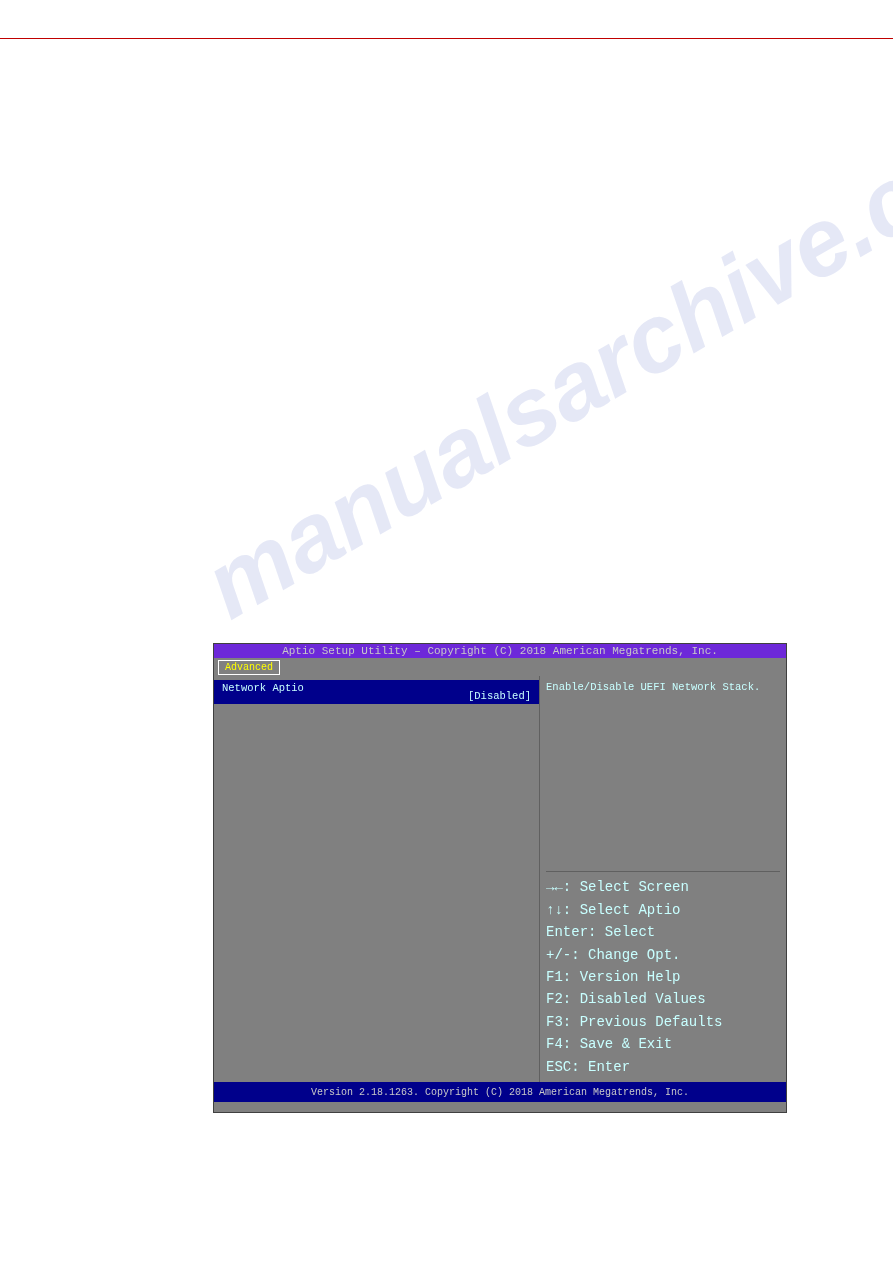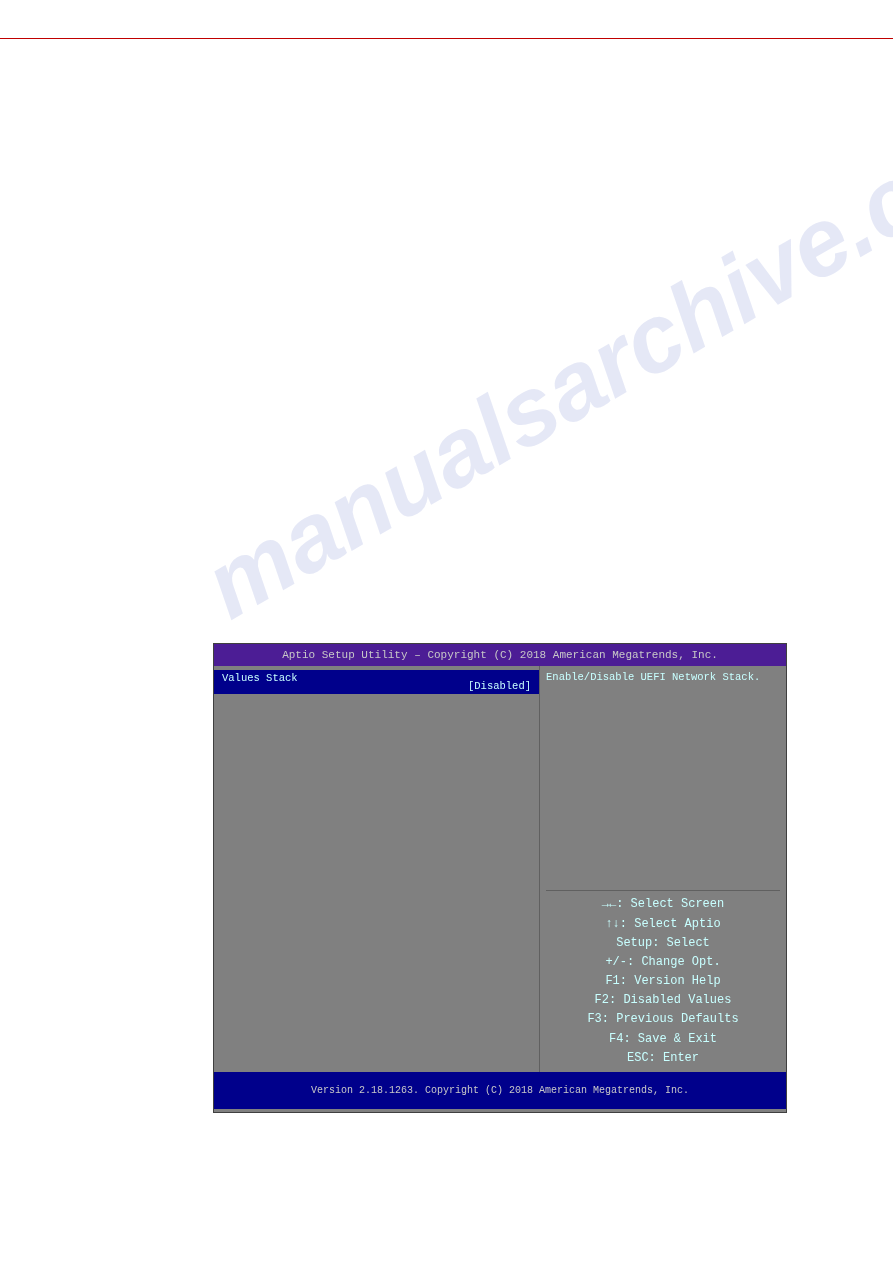--- a/index.html
+++ b/index.html
@@ -41,22 +41,22 @@
       top: 643px;
       left: 213px;
       width: 574px;
       height: 470px;
       background: #808080;
       border: 1px solid #404040;
     }
 
     .bios-title-bar {
       width: 100%;
-      height: 22px;
-      background: #4c1d95;
+      height: 14px;
+      background: #6d28d9;
       display: flex;
       align-items: center;
       justify-content: center;
     }
 
     .bios-title-text {
       color: #c8c8c8;
       font-size: 11px;
       font-family: 'Courier New', Courier, monospace;
     }
@@ -144,29 +144,28 @@
 
     .bios-divider {
       width: 100%;
       height: 1px;
       background: #606060;
       margin: 4px 0;
     }
 
     .bios-keybindings {
       color: #c8ffff;
-      font-size: 12px;
+      font-size: 14px;
       font-family: 'Courier New', Courier, monospace;
       line-height: 1.6;
-      text-align: center;
     }
 
     .bios-footer {
       width: 100%;
-      height: 37px;
+      height: 20px;
       background: #00008b;
       display: flex;
       align-items: center;
       justify-content: center;
     }
 
     .bios-footer-text {
       color: #c8c8c8;
       font-size: 10px;
       font-family: 'Courier New', Courier, monospace;
@@ -178,40 +177,43 @@
 <div class="top-line"></div>
 
 <div class="watermark">manualsarchive.com</div>
 
 <div class="bios-container">
 
   <div class="bios-title-bar">
     <span class="bios-title-text">Aptio Setup Utility – Copyright (C) 2018 American Megatrends, Inc.</span>
   </div>
 
+  <div class="bios-tab-bar">
+    <div class="bios-tab active">Advanced</div>
+  </div>
 
   <div class="bios-main">
 
     <div class="bios-left">
       <div class="bios-row selected">
-        <span class="bios-row-label">Values Stack</span>
+        <span class="bios-row-label">Network Aptio</span>
         <span class="bios-row-value">[Disabled]</span>
       </div>
     </div>
 
     <div class="bios-right">
       <div>
         <div class="bios-help-text">Enable/Disable UEFI Network Stack.</div>
       </div>
       <div>
         <div class="bios-divider"></div>
         <div class="bios-keybindings">
           <div>→←: Select Screen</div>
           <div>↑↓: Select Aptio</div>
-          <div>Setup: Select</div>
+          <div>Enter: Select</div>
           <div>+/-: Change Opt.</div>
           <div>F1: Version Help</div>
           <div>F2: Disabled Values</div>
           <div>F3: Previous Defaults</div>
           <div>F4: Save &amp; Exit</div>
           <div>ESC: Enter</div>
         </div>
       </div>
     </div>
 

